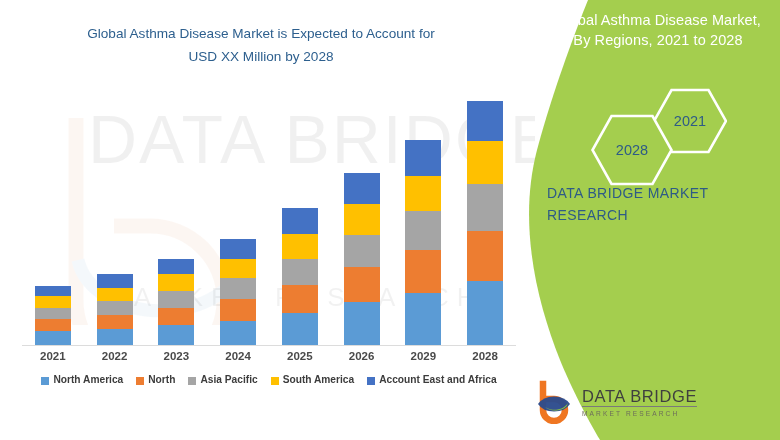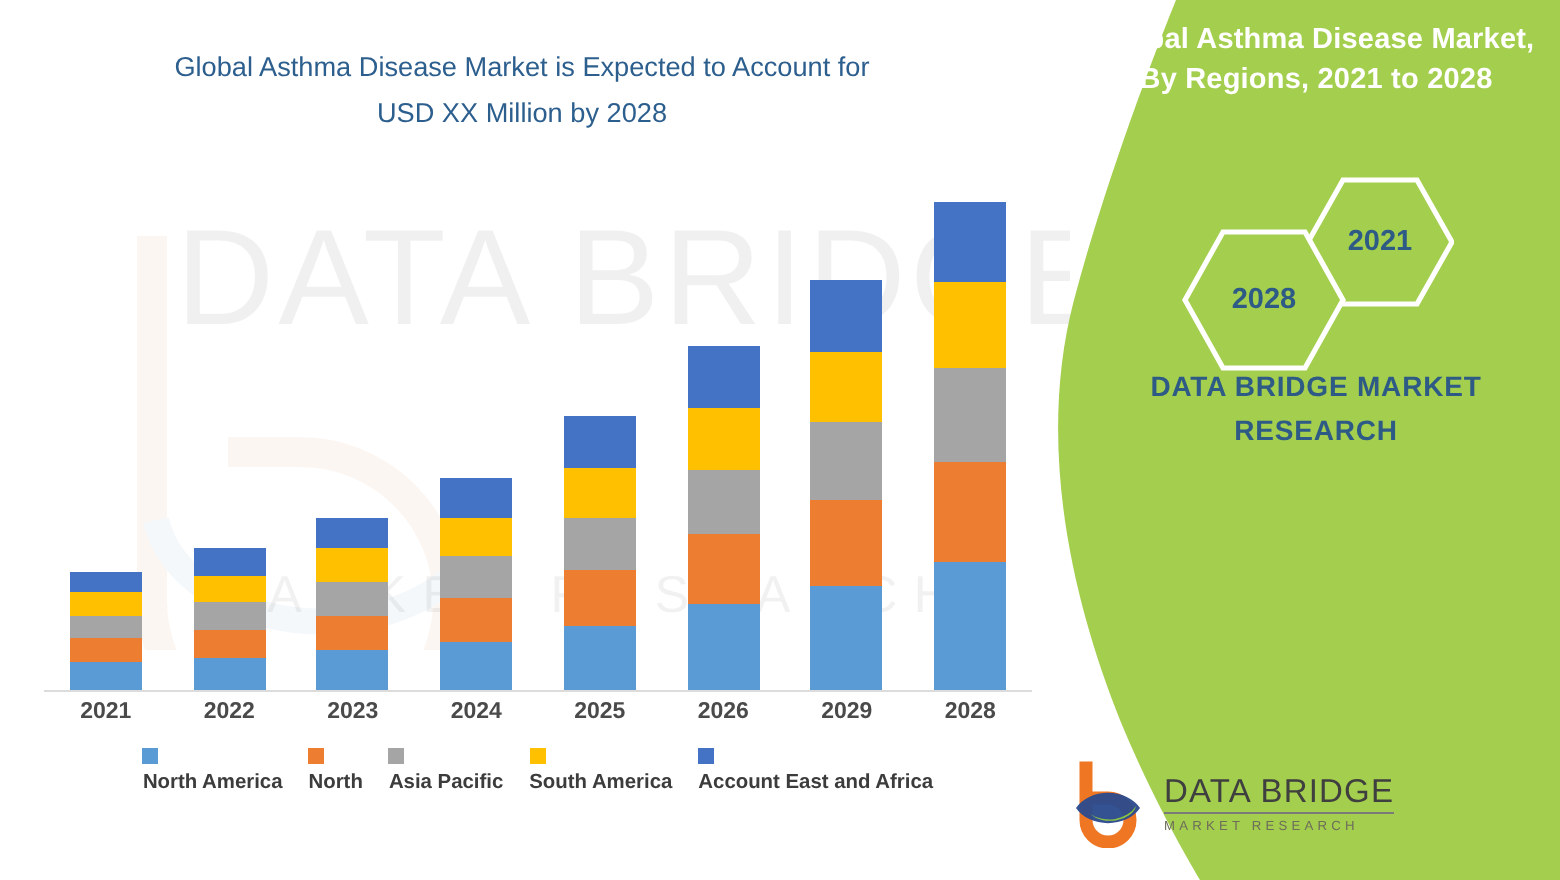--- a/index.html
+++ b/index.html
@@ -27,21 +27,20 @@
     pointer-events: none;
   }
   .green-panel svg { display: block; }
 
   .green-content {
     position: absolute;
     top: 0;
     left: 535px;
     width: 245px;
     height: 384px;
-    font-weight: bold;
   }
   .green-title {
     position: absolute;
     top: 10px; left: 12px;
     width: 222px;
     text-align: center;
     color: #ffffff;
     font-size: 14.5px;
     line-height: 20px;
     letter-spacing: .1px;
@@ -61,21 +60,20 @@
   }
   .hex span { position: relative; z-index: 2; }
   .hex-2021 { left: 96px; top: 0px;  width: 74px; height: 66px; }
   .hex-2028 { left: 34px; top: 26px; width: 82px; height: 72px; }
   .hex svg { position: absolute; inset: 0; }
 
   .dbmr-text {
     position: absolute;
     top: 182px; left: 12px;
     width: 222px;
-    text-align: center;
     color: #2e5b86;
     font-size: 14px;
     line-height: 22px;
     letter-spacing: .4px;
   }
 
   
   .logo {
     position: absolute;
     left: 532px;
@@ -209,24 +207,23 @@
     top: 374px;
     width: 494px;
     display: flex;
     justify-content: center;
     align-items: center;
     gap: 13px;
     flex-wrap: nowrap;
   }
   .legend-item {
     display: flex;
-    align-items: flex-start;
+    align-items: flex-end;
     gap: 4px;
     white-space: nowrap;
-    flex-direction: column;
   }
   .legend-swatch { width: 8px; height: 8px; flex: none; }
   .legend-label {
     font-size: 10.2px;
     font-weight: bold;
     color: #3c3c3c;
   }
 </style>
 </head>
 <body>

